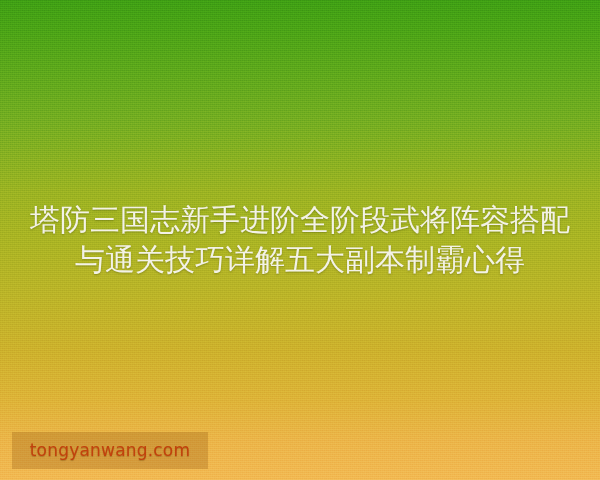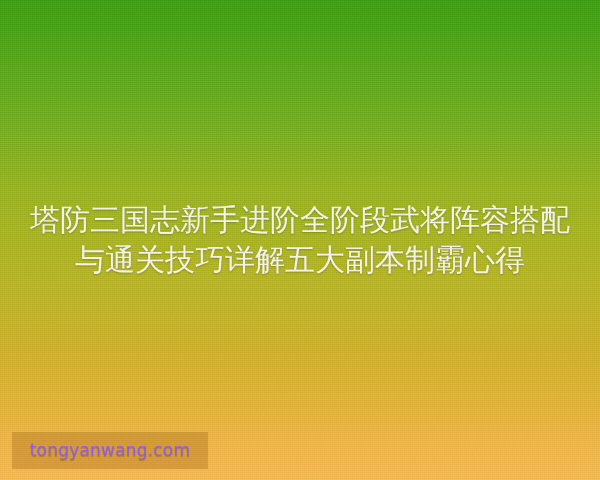--- a/index.html
+++ b/index.html
@@ -85,21 +85,21 @@
     width: 196px;
     height: 37px;
     background: rgba(120, 60, 0, 0.22);
     display: flex;
     align-items: center;
     justify-content: center;
     box-sizing: border-box;
   }
 
   .watermark-text {
-    color: #8b5cf6;
+    color: #c2410c;
     font-size: 17px;
     line-height: 1;
     font-weight: 400;
     letter-spacing: 0.2px;
     text-shadow: 0 1px 1px rgba(90, 50, 0, 0.30);
   }
 </style>
 </head>
 <body>
 

